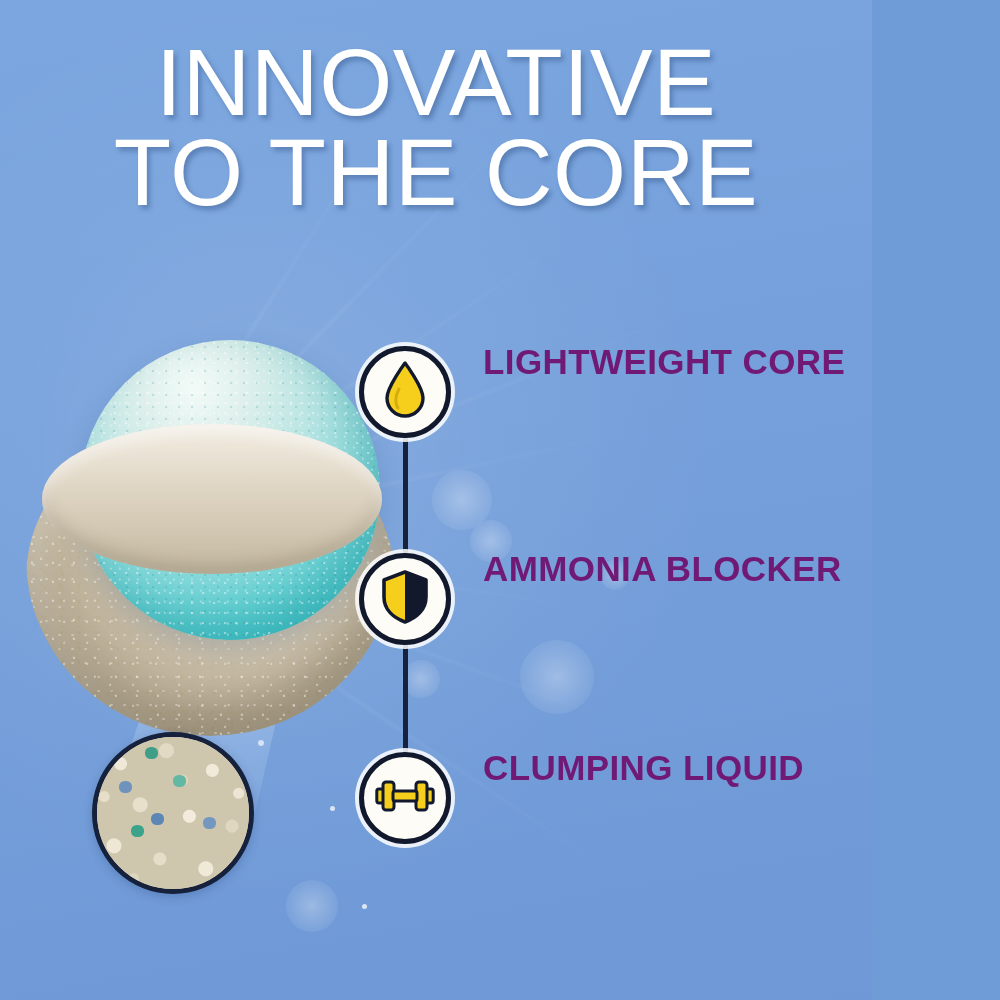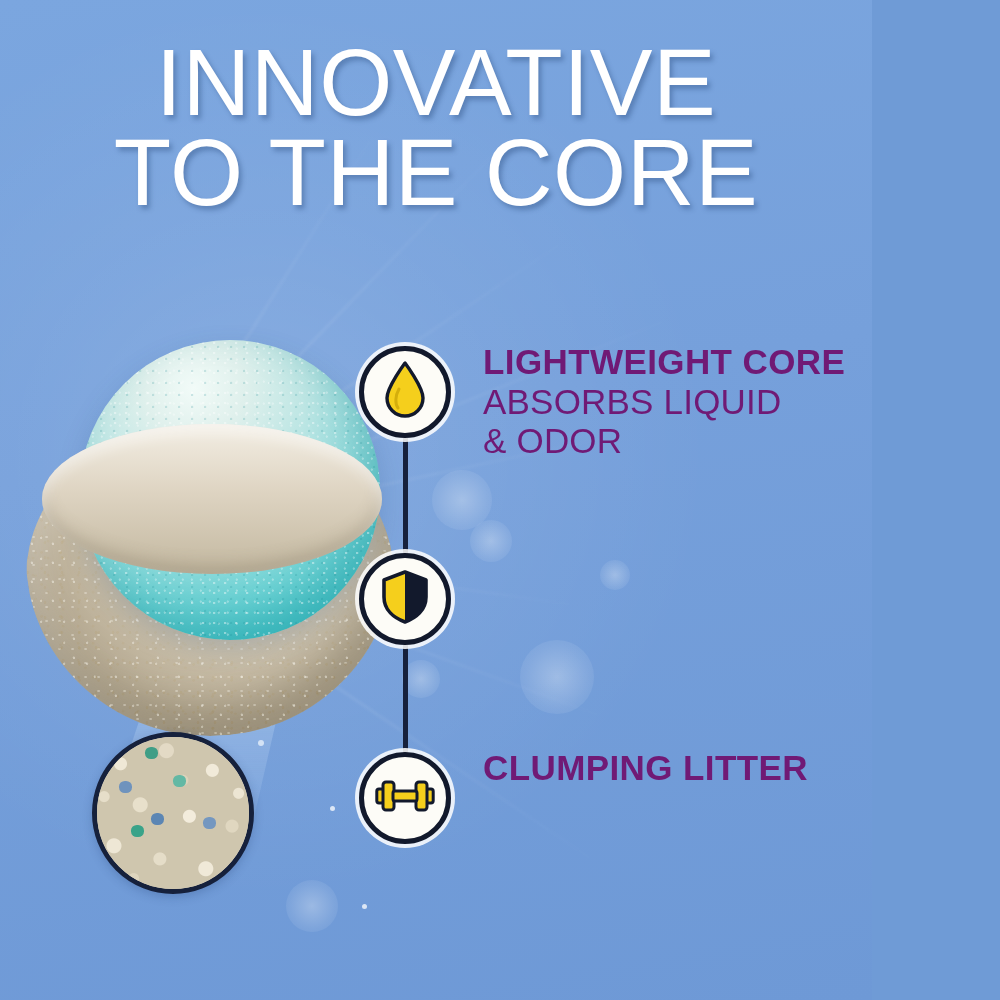--- a/index.html
+++ b/index.html
@@ -300,45 +300,44 @@
     <div class="feature-icon" style="left:359px; top:346px;">
       <span>
         <svg width="46" height="58" viewBox="0 0 46 58" aria-hidden="true">
           <path d="M23 2 C23 2 5 26 5 37 A18 18 0 0 0 41 37 C41 26 23 2 23 2 Z" fill="#f5cf1c" stroke="#12192c" stroke-width="3.4" stroke-linejoin="round"></path>
           <path d="M17 28 C13 35 13 43 16 47" fill="none" stroke="#d4ae0c" stroke-width="3" stroke-linecap="round"></path>
         </svg>
       </span>
     </div>
     <div class="feature-text" style="top:343px;">
       <p class="feature-title">LIGHTWEIGHT CORE</p>
-      <p class="feature-desc">ABSORBS LIQUID
-&amp; ODOR</p>
     </div>
 
     <div class="feature-icon" style="left:359px; top:553px;">
       <span>
         <svg width="50" height="56" viewBox="0 0 50 56" aria-hidden="true">
           <path d="M25 3 L46 11 V28 C46 41 36 49 25 53 V3 Z" fill="#12192c"></path>
           <path d="M25 3 L4 11 V28 C4 41 14 49 25 53 V3 Z" fill="#f5cf1c"></path>
           <path d="M25 3 L46 11 V28 C46 41 36 49 25 53 C14 49 4 41 4 28 V11 L25 3 Z" fill="none" stroke="#12192c" stroke-width="3.6" stroke-linejoin="round"></path>
         </svg>
       </span>
     </div>
     <div class="feature-text" style="top:550px;">
+      <p class="feature-title">AMMONIA BLOCKER</p>
     </div>
 
     <div class="feature-icon" style="left:359px; top:752px;">
       <span>
         <svg width="60" height="40" viewBox="0 0 60 40" aria-hidden="true">
           <rect x="1.8" y="13" width="7" height="14" rx="2.2" fill="#f5cf1c" stroke="#12192c" stroke-width="3"></rect>
           <rect x="51.2" y="13" width="7" height="14" rx="2.2" fill="#f5cf1c" stroke="#12192c" stroke-width="3"></rect>
           <rect x="8" y="6" width="11" height="28" rx="3" fill="#f5cf1c" stroke="#12192c" stroke-width="3"></rect>
           <rect x="41" y="6" width="11" height="28" rx="3" fill="#f5cf1c" stroke="#12192c" stroke-width="3"></rect>
           <rect x="18" y="15" width="24" height="10" rx="2" fill="#f5cf1c" stroke="#12192c" stroke-width="3"></rect>
         </svg>
       </span>
     </div>
     <div class="feature-text" style="top:749px;">
-      <p class="feature-title">CLUMPING LITTER</p>
+      <p class="feature-title">CLUMPING LIQUID</p>
     </div>
 
   </div>
 </div>
 
 </body></html>

